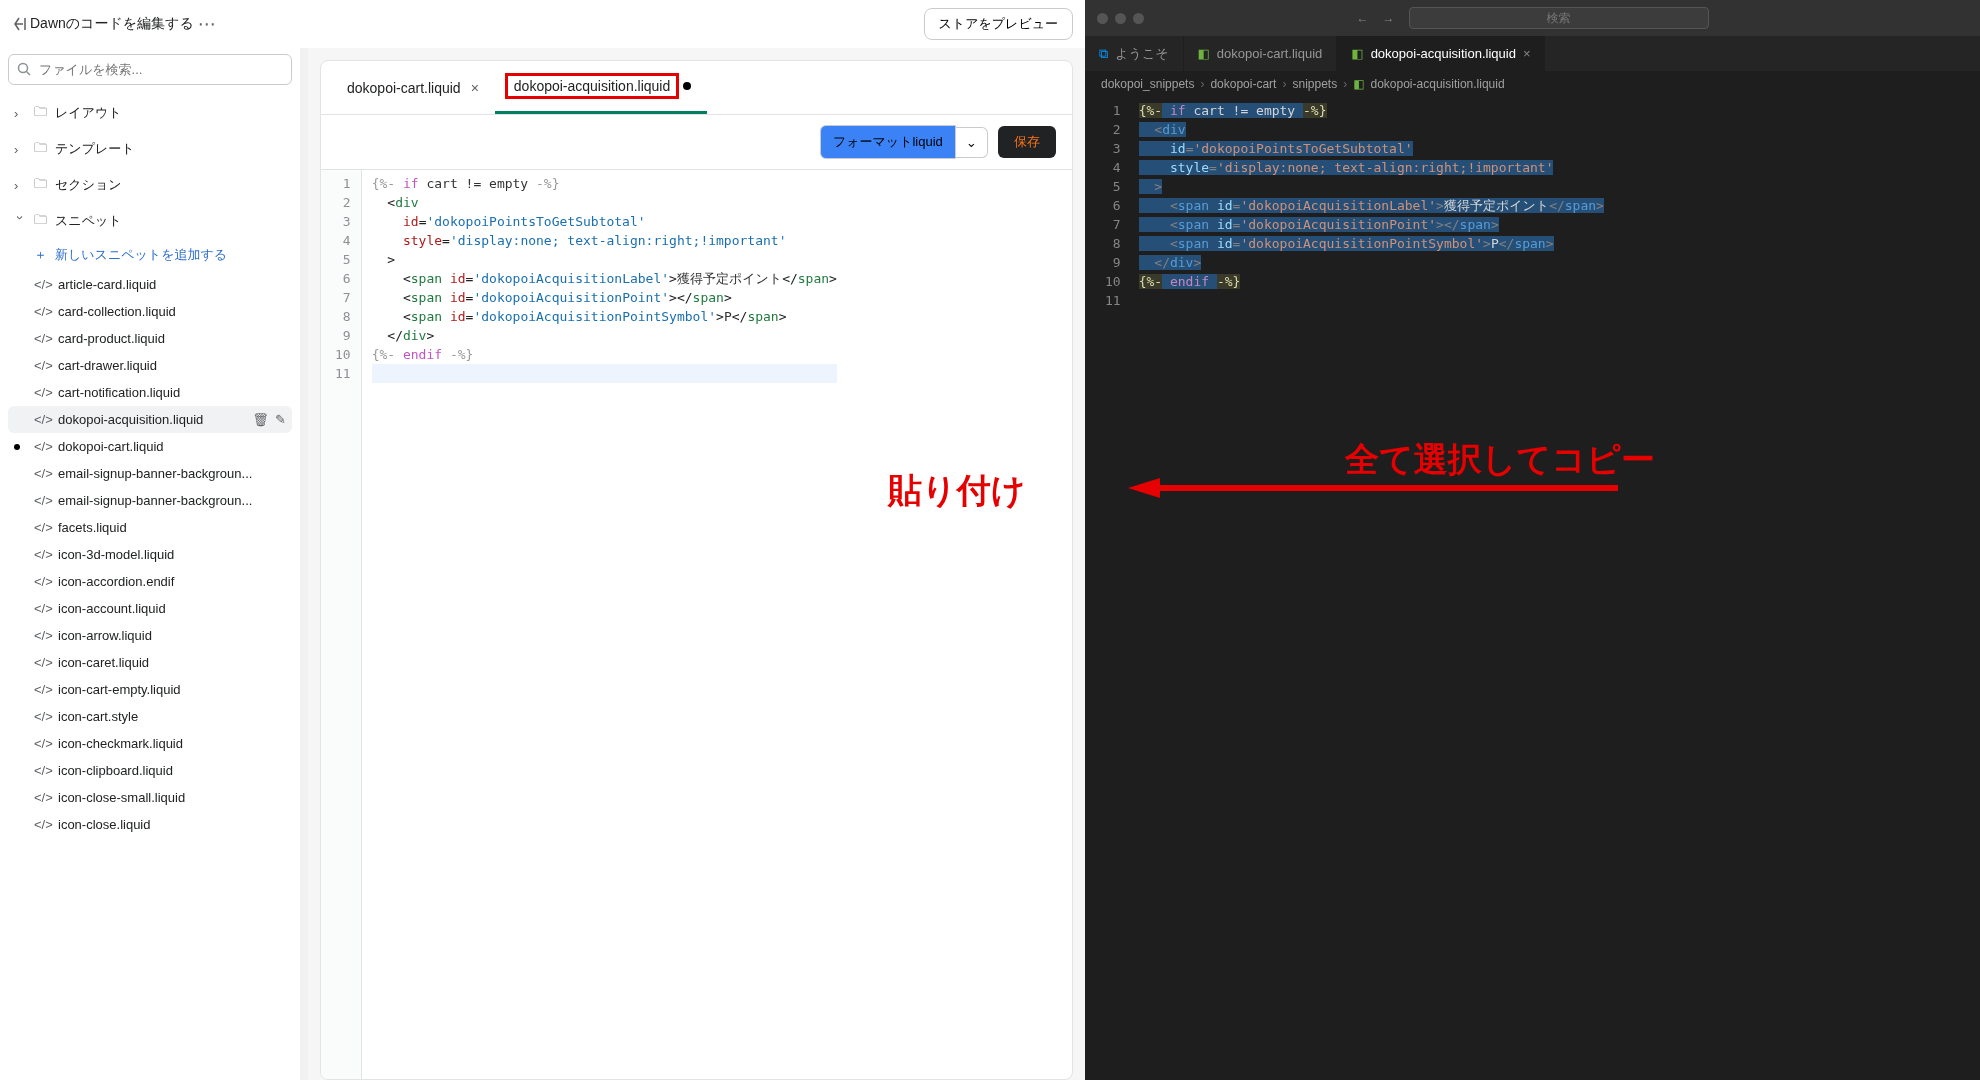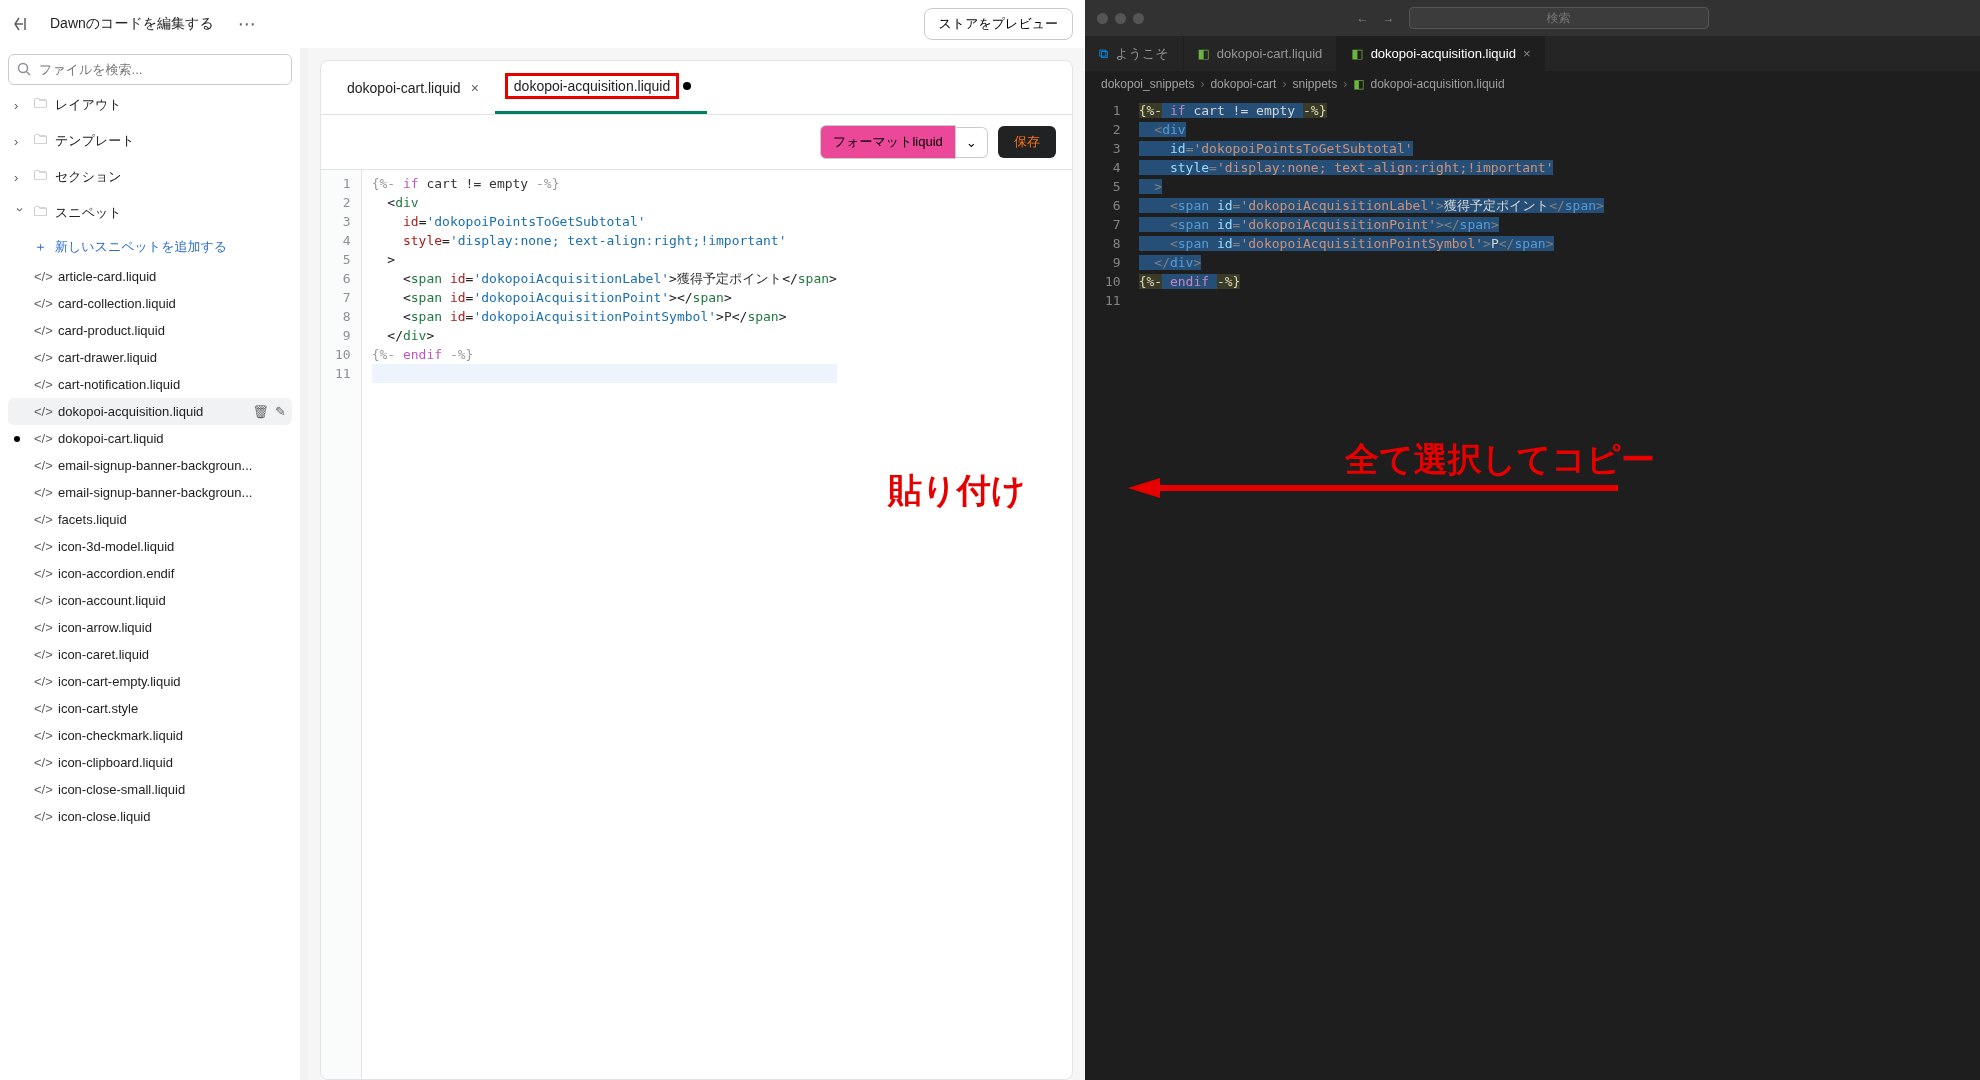--- a/index.html
+++ b/index.html
@@ -2,32 +2,32 @@
 <html><head>
 <meta charset="utf-8">
 <style>
 * { margin: 0; padding: 0; box-sizing: border-box; }
 body { font-family: -apple-system, BlinkMacSystemFont, "Segoe UI", sans-serif; font-size: 13px; color: #202223; background: #fff; overflow: hidden; }
 .app { display: flex; width: 1980px; height: 1080px; }
 .left-pane { width: 1085px; display: flex; flex-direction: column; background: #fff; }
 .right-pane { flex: 1; background: #1e1e1e; display: flex; flex-direction: column; }
 
 
-.lh { display: flex; align-items: center; padding: 8px 12px; gap: 20px; }
+.lh { display: flex; align-items: center; padding: 8px 12px; gap: 0; }
 .lh .back { width: 18px; height: 18px; display:flex; align-items:center; justify-content:center; cursor:pointer; }
 .lh .title { font-size: 14px; font-weight: 500; }
 .lh .dots { font-size: 18px; color:#5c5f62; cursor:pointer; padding:0 4px; }
 .lh .spacer { flex: 1; }
 .lh .preview-btn { border: 1px solid #c9cccf; background:#fff; border-radius: 8px; padding: 6px 14px; font-size: 13px; cursor:pointer; }
 
 .body-row { display:flex; flex:1; min-height:0; }
 
 
 .sidebar { width: 300px; border-right: none; background:#fff; padding: 6px 8px 0 8px; overflow-y:auto; }
-.search-wrap { position:relative; margin-bottom:2px; }
+.search-wrap { position:relative; margin-bottom:10px; }
 .search-wrap input { width:100%; border:1px solid #c9cccf; border-radius:6px; padding:7px 10px 7px 30px; font-size:13px; }
 .search-wrap .sicon { position:absolute; left:9px; top:8px; color:#8c9196; }
 .folder { display:flex; align-items:center; gap:8px; padding:7px 6px; cursor:pointer; border-radius:6px; }
 .folder .chev { width:12px; color:#5c5f62; }
 .folder .ficon { color:#5c5f62; }
 .folder.open .chev { transform:rotate(90deg); }
 .add-snippet { display:flex; align-items:center; gap:8px; padding:7px 6px 7px 26px; color:#2c6ecb; cursor:pointer; }
 .file { display:flex; align-items:center; gap:8px; padding:6px 6px 6px 26px; cursor:pointer; border-radius:6px; position:relative; }
 .file.active { background:#f1f2f3; }
 .file .cicon { color:#5c5f62; width:16px; }
@@ -42,21 +42,21 @@
 .tabs { display:flex; border-bottom:1px solid #e1e3e5; padding:0 10px; }
 .tab { padding:14px 16px; font-size:14px; color:#202223; cursor:pointer; position:relative; display:flex; align-items:center; gap:10px; }
 .tab .close { color:#5c5f62; font-size:14px; }
 .tab.active { border-bottom:3px solid #008060; }
 .tab .redbox { border:3px solid #e60000; padding:2px 6px; margin:-2px -6px; }
 .tab .dirty { width:8px; height:8px; background:#000; border-radius:50%; }
 .subhead { display:flex; align-items:center; padding:10px 16px; border-bottom:1px solid #e1e3e5; }
 .subhead .sh-text h4 { font-size:14px; font-weight:600; }
 .subhead .sh-text p { font-size:12px; color:#6d7175; margin-top:2px; }
 .subhead .sp { flex:1; }
-.fmt-btn { border:1px solid #c9cccf; background:#ec4899; border-radius:6px 0 0 6px; padding:7px 12px; font-size:13px; cursor:pointer; }
+.fmt-btn { border:1px solid #c9cccf; background:#3b82f6; border-radius:6px 0 0 6px; padding:7px 12px; font-size:13px; cursor:pointer; }
 .fmt-drop { border:1px solid #c9cccf; border-left:none; background:#fff; border-radius:0 6px 6px 0; padding:7px 10px; cursor:pointer; }
 .save-btn { background:#202223; color:#f97316; border:none; border-radius:6px; padding:7px 16px; font-size:13px; margin-left:10px; cursor:pointer; }
 
 .code { display:flex; font-family: Menlo, Consolas, monospace; font-size:13px; overflow:auto; flex:1; }
 .gutter { background:#fafbfb; color:#8c9196; text-align:right; padding:4px 10px 4px 14px; border-right:1px solid #e1e3e5; user-select:none; }
 .gutter div { height:19px; line-height:19px; }
 .lines { padding:4px 0 4px 10px; }
 .lines div { height:19px; line-height:19px; white-space:pre; }
 .lines .hl { background:#edf4fe; }
 .tok-punc { color:#999; }

